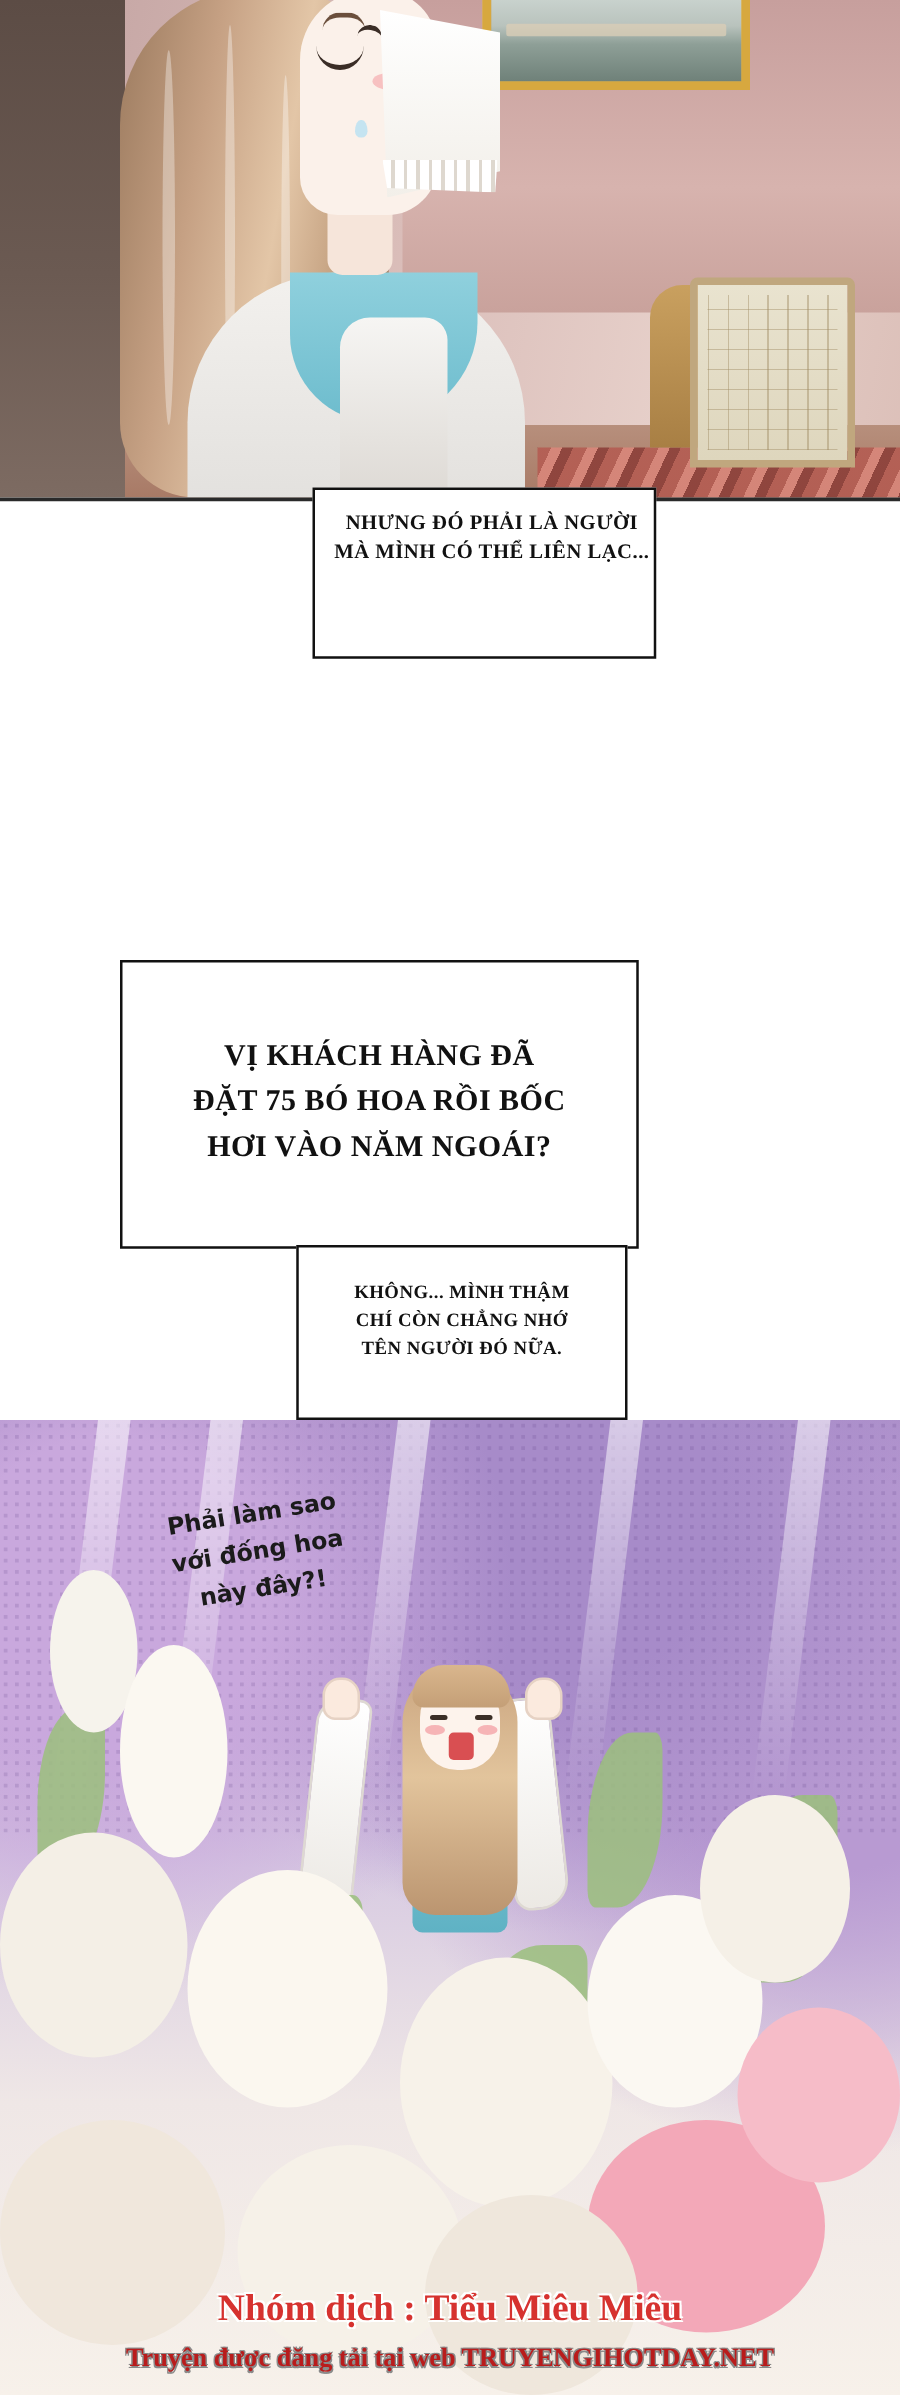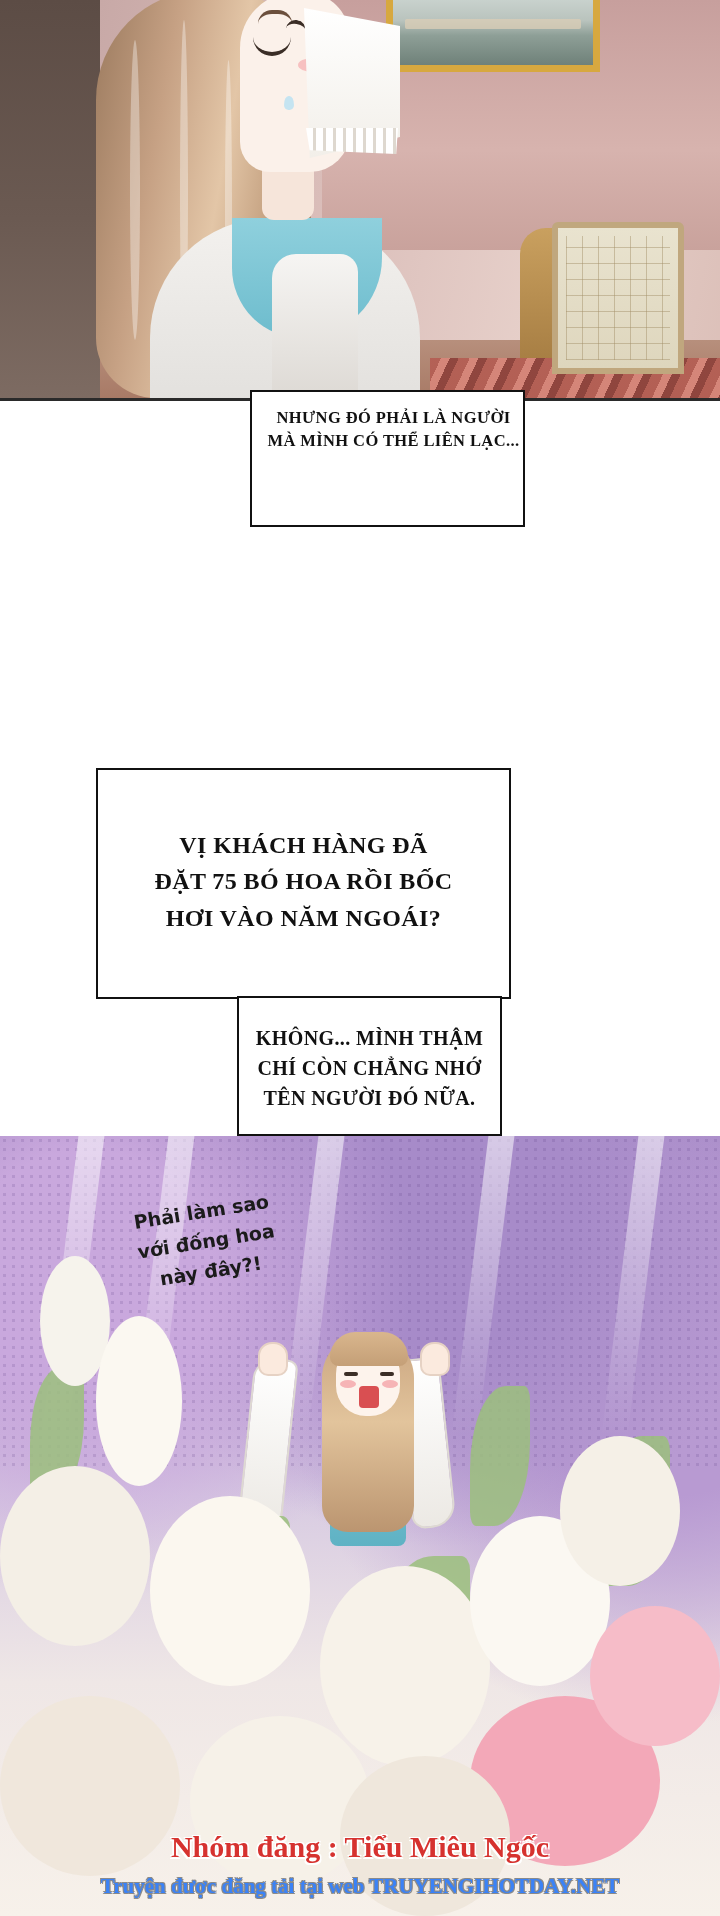--- a/index.html
+++ b/index.html
@@ -203,21 +203,21 @@
     position: absolute; left: 0; right: 0; top: 57px;
     font-size: 24px;
     line-height: 1.52;
   }
 
   #box-low {
     left: 237px; top: 996px; width: 265px; height: 140px;
   }
   #box-low .box-text {
     position: absolute; left: 0; right: 0; top: 25px;
-    font-size: 20px;
+    font-size: 15px;
     line-height: 1.5;
   }
 
   
   .panel-flowers {
     position: absolute;
     left: 0; top: 1136px; width: 720px; height: 780px;
     overflow: hidden;
     background: #efe9e2;
   }
@@ -337,21 +337,21 @@
     text-shadow:
       -1.5px -1.5px 0 #ffffff, 1.5px -1.5px 0 #ffffff,
       -1.5px 1.5px 0 #ffffff, 1.5px 1.5px 0 #ffffff;
   }
   .credit-sub {
     position: absolute; left: 0; right: 0; top: 46px;
     text-align: center;
     font-family: "Liberation Serif", serif;
     font-size: 21px;
     font-weight: 700;
-    color: #3b82f6;
+    color: #b91c1c;
     text-shadow:
       -1px -1px 0 #8a8a8a, 1px -1px 0 #8a8a8a,
       -1px 1px 0 #8a8a8a, 1px 1px 0 #8a8a8a;
   }
 </style>
 </head>
 <body>
 
 <div class="page">
 
@@ -456,17 +456,17 @@
     <div class="petal" style="left:0px;   top:560px; width:180px; height:180px; background:#f0e7dc;"></div>
     <div class="petal" style="left:190px; top:580px; width:180px; height:170px; background:#f6f1e8;"></div>
     <div class="petal" style="left:340px; top:620px; width:170px; height:160px; background:#efe7dc;"></div>
   </div>
 
   <div class="handwrite">Phải làm sao
 với đống hoa
 này đây?!</div>
 
   <div class="footer">
-    <div class="credit-main">Nhóm đăng : Tiểu Miêu Ngốc</div>
+    <div class="credit-main">Nhóm dịch : Tiểu Miêu Miêu</div>
     <div class="credit-sub">Truyện được đăng tải tại web TRUYENGIHOTDAY.NET</div>
   </div>
 
 </div>
 
 </body></html>

